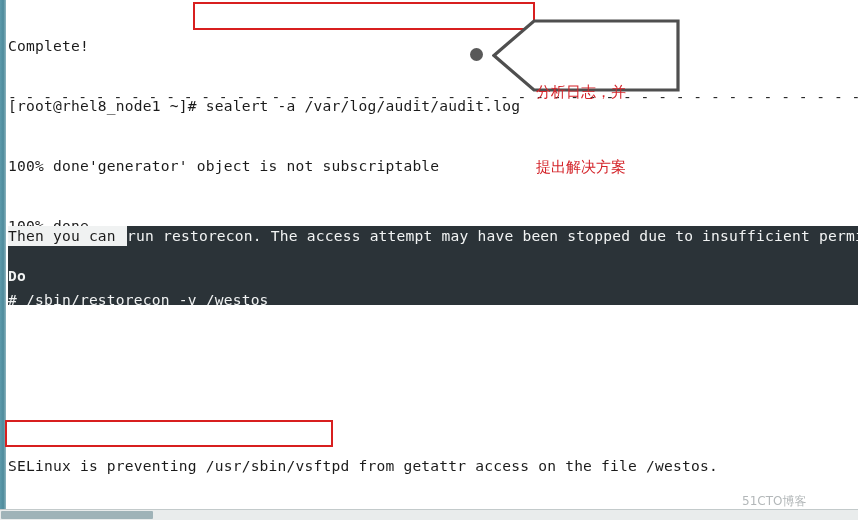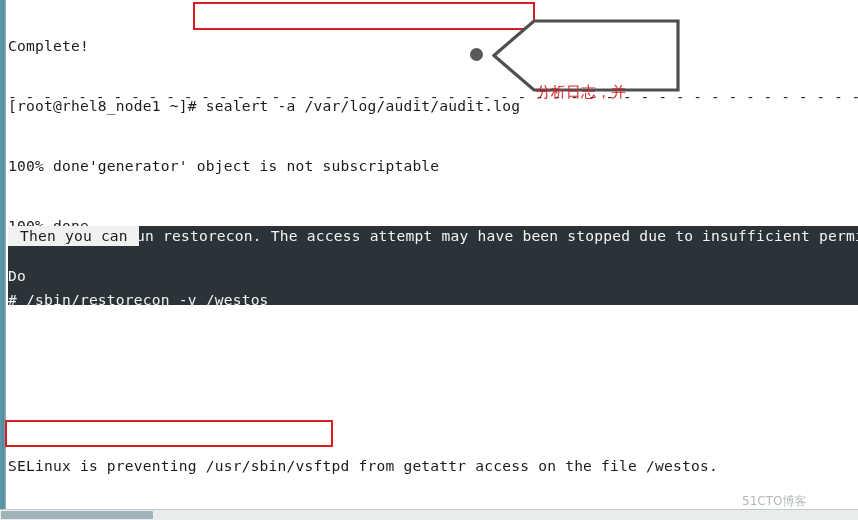--- a/index.html
+++ b/index.html
@@ -204,36 +204,37 @@
       
       
       
       
     </div>
 
     <div class="dashrow" style="top:87px;">- - - - - - - - - - - - - - - - - - - - - - - - - - - - - - - - - - - - - - - - - - - - - - - - - - - - - - - -</div>
 
     <div class="invert-block" style="left:8px; top:226px; width:850px; height:79px;">
       <div class="invert-text" style="left:119px; top:0px;">run restorecon. The access attempt may have been stopped due to insufficient permi</div>
-      <div class="invert-text" style="left:0px;   top:40px;">Do</div>
+      <div class="invert-text" style="left:0px;   top:40px;font-weight:bold;">Do</div>
       <div class="invert-text" style="left:0px;   top:64px;"># /sbin/restorecon -v /westos</div>
     </div>
-    <div class="invert-white" style="left:8px; top:226px; width:119px; height:20px;padding-left:12px;">Then you can </div>
+    <div class="invert-white" style="left:8px; top:226px; width:119px; height:20px;">Then you can </div>
 
     <div class="redbox" style="left:193px; top:2px; width:342px; height:28px;"></div>
 
     <div class="redbox" style="left:5px; top:420px; width:328px; height:27px;"></div>
 
     <div class="callout-wrap">
       <div class="callout-dot"></div>
       <svg class="callout-shape" viewBox="0 0 188 73" xmlns="http://www.w3.org/2000/svg">
         <polygon points="42,2 186,2 186,71 42,71 2,36.5" fill="#ffffff" stroke="#4f4f4f" stroke-width="3.2" stroke-linejoin="miter"></polygon>
       </svg>
       <div class="callout-text">
         <div>分析日志，并</div>
+        <div>提出解决方案</div>
       </div>
     </div>
 
     <div class="watermark">51CTO博客</div>
 
   </div>
 
   <div class="hscroll">
     <div class="hscroll-thumb"></div>
   </div>

